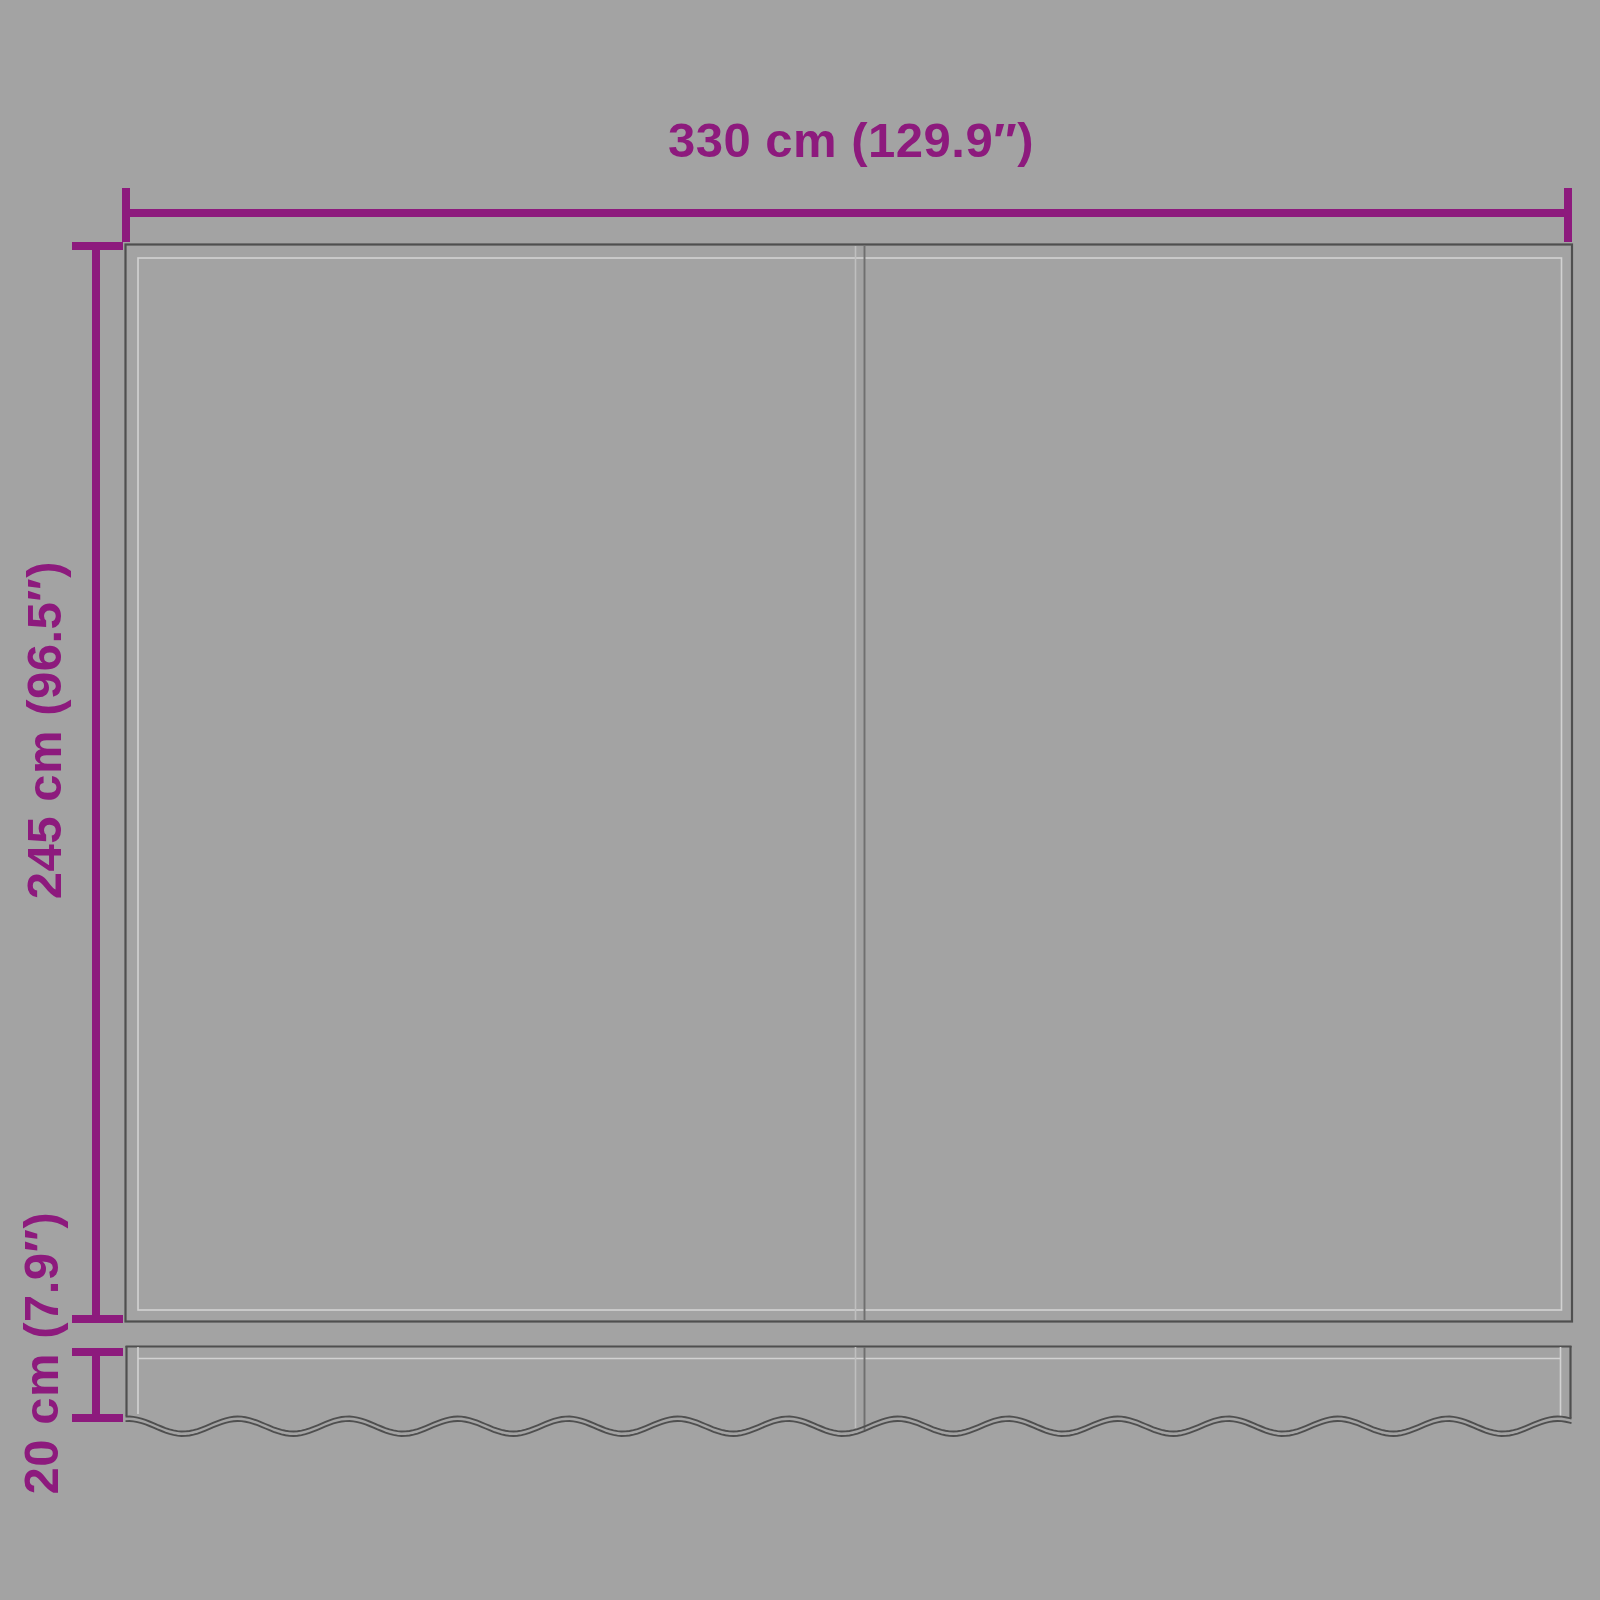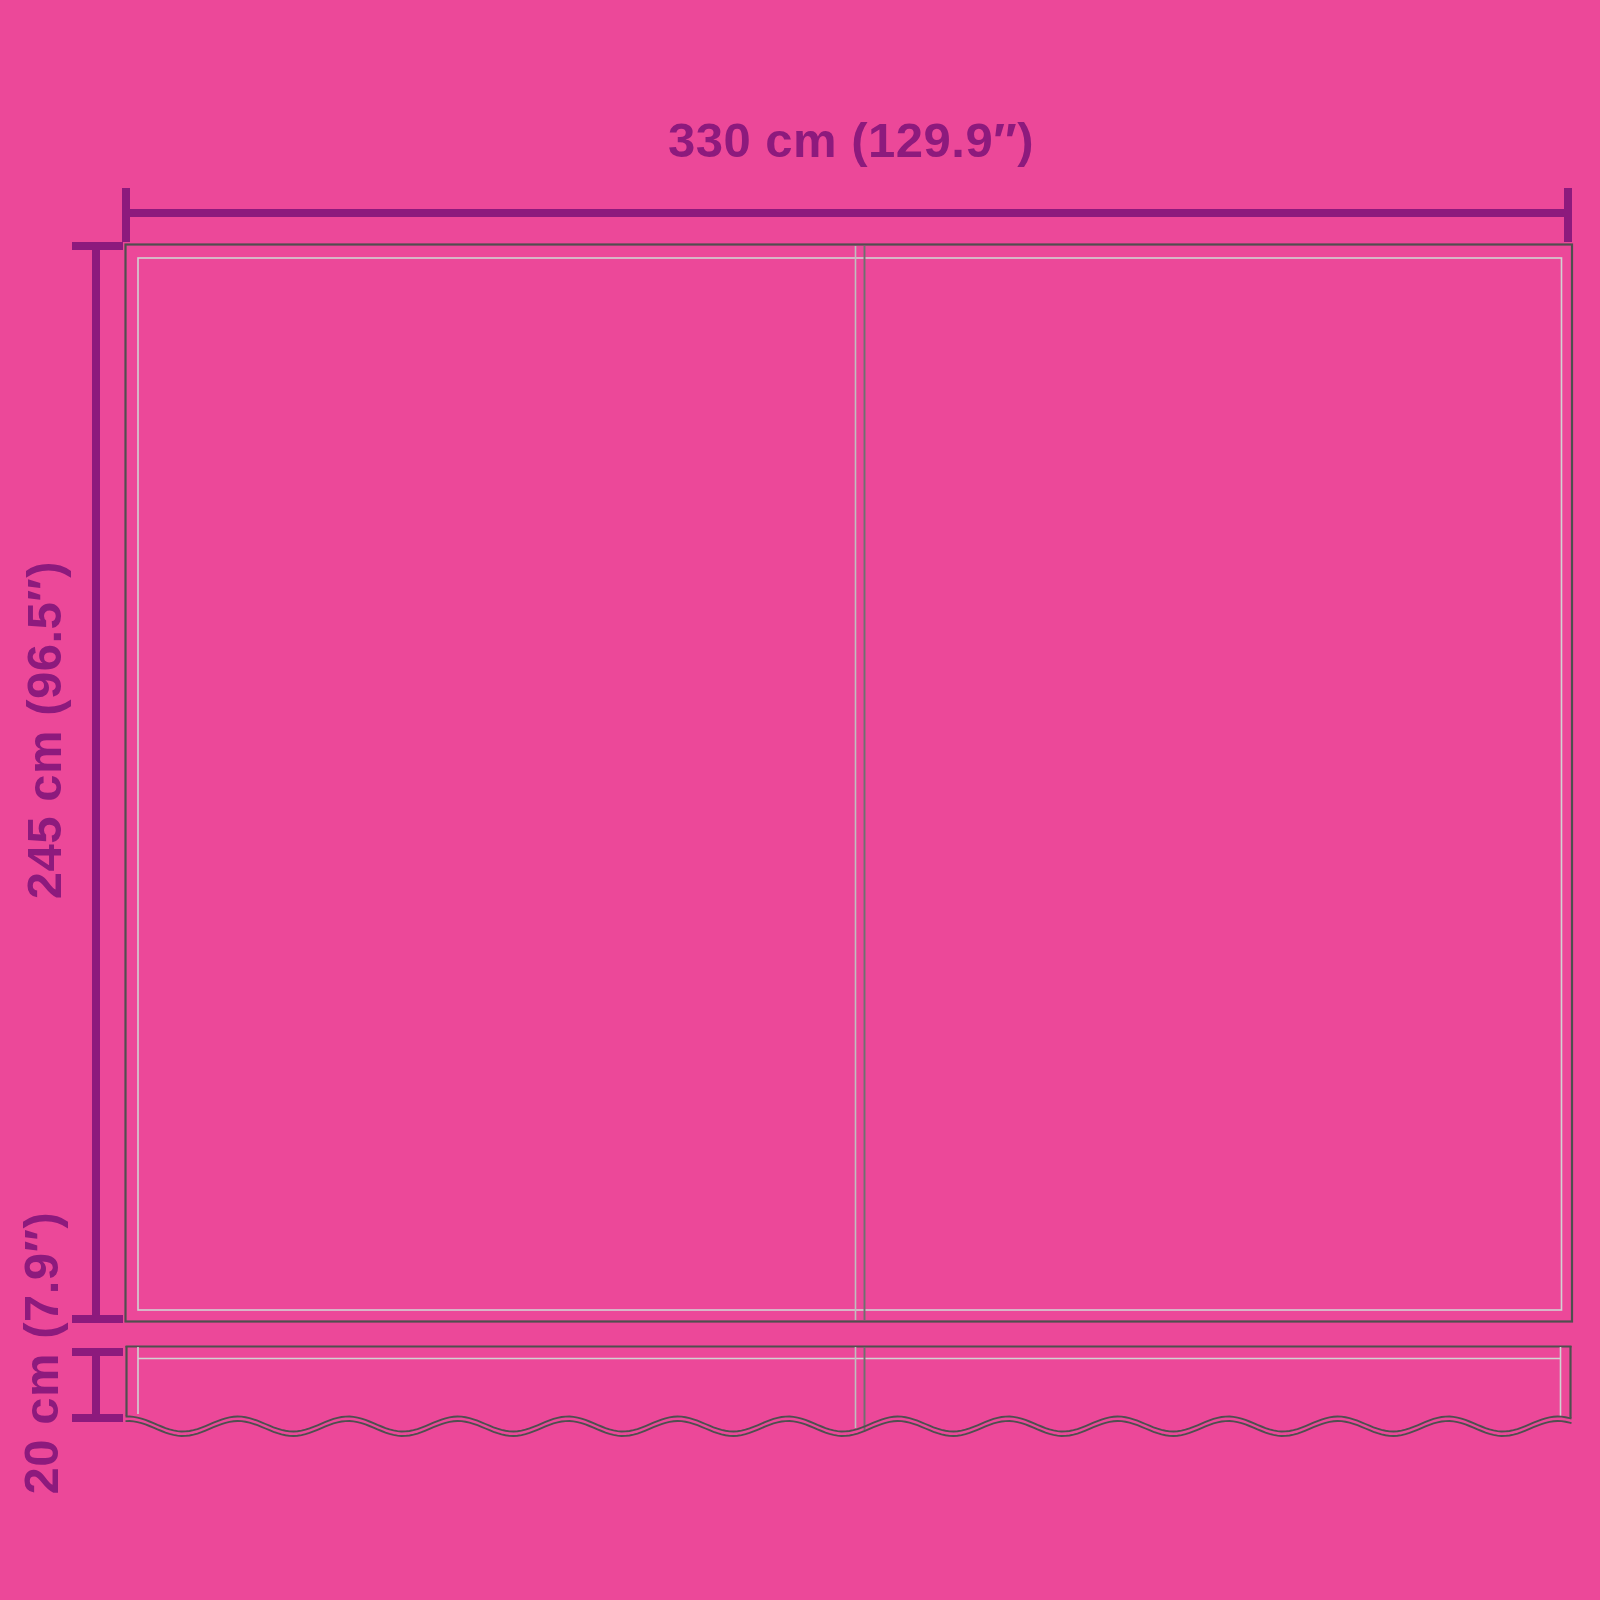--- a/index.html
+++ b/index.html
@@ -1,20 +1,20 @@
 <!DOCTYPE html>
 <html><head>
 <meta charset="utf-8">
 <style>
   html, body { margin: 0; padding: 0; background: #ffffff; }
   .frame {
     position: relative;
     width: 1600px;
     height: 1600px;
-    background: #ec4899;
+    background: #a3a3a3;
     overflow: hidden;
     font-family: "Liberation Sans", "DejaVu Sans", sans-serif;
   }
   svg { display: block; }
   .dim-label {
     font-family: "Liberation Sans", "DejaVu Sans", sans-serif;
     font-weight: 700;
     font-size: 49px;
     letter-spacing: 0.5px;
   }

